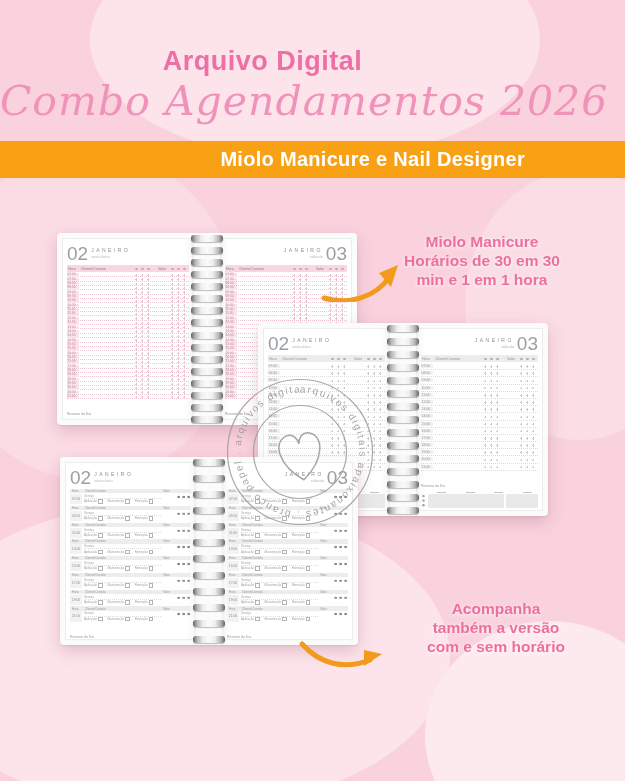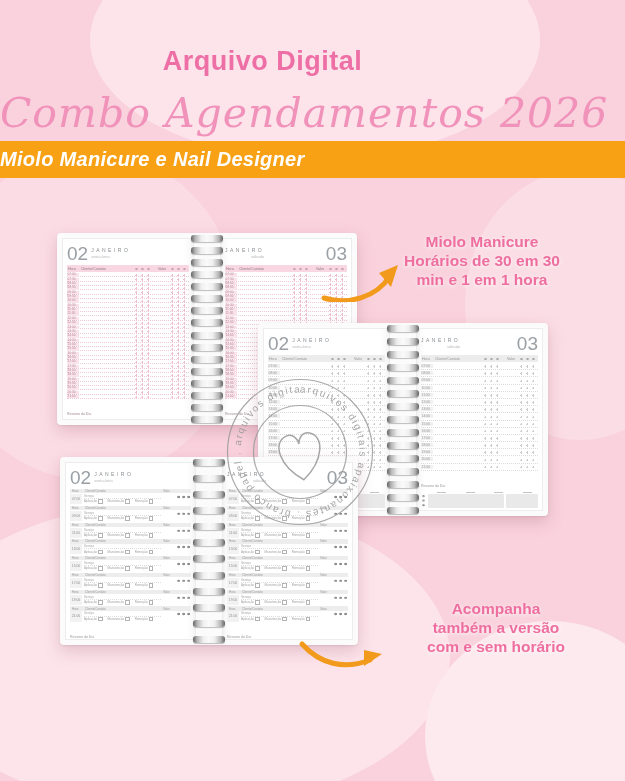--- a/index.html
+++ b/index.html
@@ -10,24 +10,24 @@
   .blob { position:absolute; border-radius:50%; z-index:0; }
   .b1 { left:90px; top:-80px; width:450px; height:240px; background:#fce4ea; }
   .b2 { right:-70px; top:170px; width:230px; height:270px; background:#fbdde5; }
   .b3 { left:-90px; bottom:-30px; width:540px; height:310px; background:#fce4ea; }
   .b4 { right:-50px; bottom:-70px; width:250px; height:230px; background:#fdeaef; }
   .b5 { left:-60px; top:150px; width:300px; height:330px; background:#fbdce5; }
 
   
   .hdr-wrap { position:absolute; left:0; top:0; width:525px; z-index:2; text-align:center; }
   .title { margin-top:46px; font-size:27px; font-weight:bold; letter-spacing:.5px; color:#ee6fa6; }
-  .script { margin-top:12px; font-family:"DejaVu Serif", serif; font-style:italic; font-weight:400;
+  .script { margin-top:0; font-family:"DejaVu Serif", serif; font-style:italic; font-weight:400;
             font-size:41px; color:#f192ba; letter-spacing:1px; white-space:nowrap; }
   .banner { position:absolute; left:0; top:141px; width:625px; height:37px; background:#f8a115; z-index:2; }
-  .banner-inner { width:525px; height:100%; display:flex; align-items:center; justify-content:flex-start;font-style:italic; }
+  .banner-inner { width:525px; height:100%; display:flex; align-items:center; justify-content:flex-end; }
   .banner-text { font-size:20px; font-weight:bold; color:#ffffff; letter-spacing:.3px; }
 
   
   .notebook { position:absolute; background:#fbfbfb; border-radius:4px; display:flex; gap:26px; padding:5px;
               box-sizing:border-box; box-shadow:0 6px 16px rgba(167,94,120,.28), 0 1px 2px rgba(0,0,0,.08); }
   .p1 { left:57px;  top:233px; width:300px; height:192px; z-index:2; }
   .p2 { left:258px; top:323px; width:290px; height:193px; z-index:3; }
   .p3 { left:60px;  top:457px; width:298px; height:188px; z-index:4; }
   .page { flex:1; background:#fff; border:1px solid #ededed; padding:5px 4px 4px; overflow:hidden;
           position:relative; box-sizing:border-box; }
@@ -35,21 +35,21 @@
   .page.right { box-shadow:inset  8px 0 10px -8px rgba(0,0,0,.10); }
 
   .spiral { position:absolute; left:50%; top:2px; bottom:2px; width:32px; transform:translateX(-50%);
             display:flex; flex-direction:column; justify-content:space-between; z-index:3; }
   .ring { height:7px; width:100%; border-radius:3px;
           background:linear-gradient(90deg,#636363 0%,#b5b5b5 13%,#efefef 32%,#fafafa 50%,#efefef 68%,#b5b5b5 87%,#636363 100%);
           box-shadow:0 1px 1px rgba(0,0,0,.25); }
 
   
   .phead { display:flex; align-items:flex-start; gap:3px; height:21px; }
-  .phead.r { justify-content:space-between; text-align:right; }
+  .phead.r { justify-content:flex-end; text-align:right; }
   .day { font-size:19px; line-height:19px; color:#9aa0a5; font-weight:300; }
   .mb { display:flex; flex-direction:column; padding-top:3px; }
   .month { font-size:5px; letter-spacing:2.5px; color:#8b9094; }
   .wd { font-size:4px; color:#b6babd; margin-top:1px; }
 
   
   .thead { height:7px; display:flex; align-items:center; gap:1px; padding:0 1px; border-radius:1px;
            font-size:3.6px; color:#8c7d84; background:#f8d6e2; }
   .gray .thead { background:#ececec; color:#979797; }
   .cth { width:12px; } .ctc { flex:1; } .ctv { width:16px; text-align:center; }

